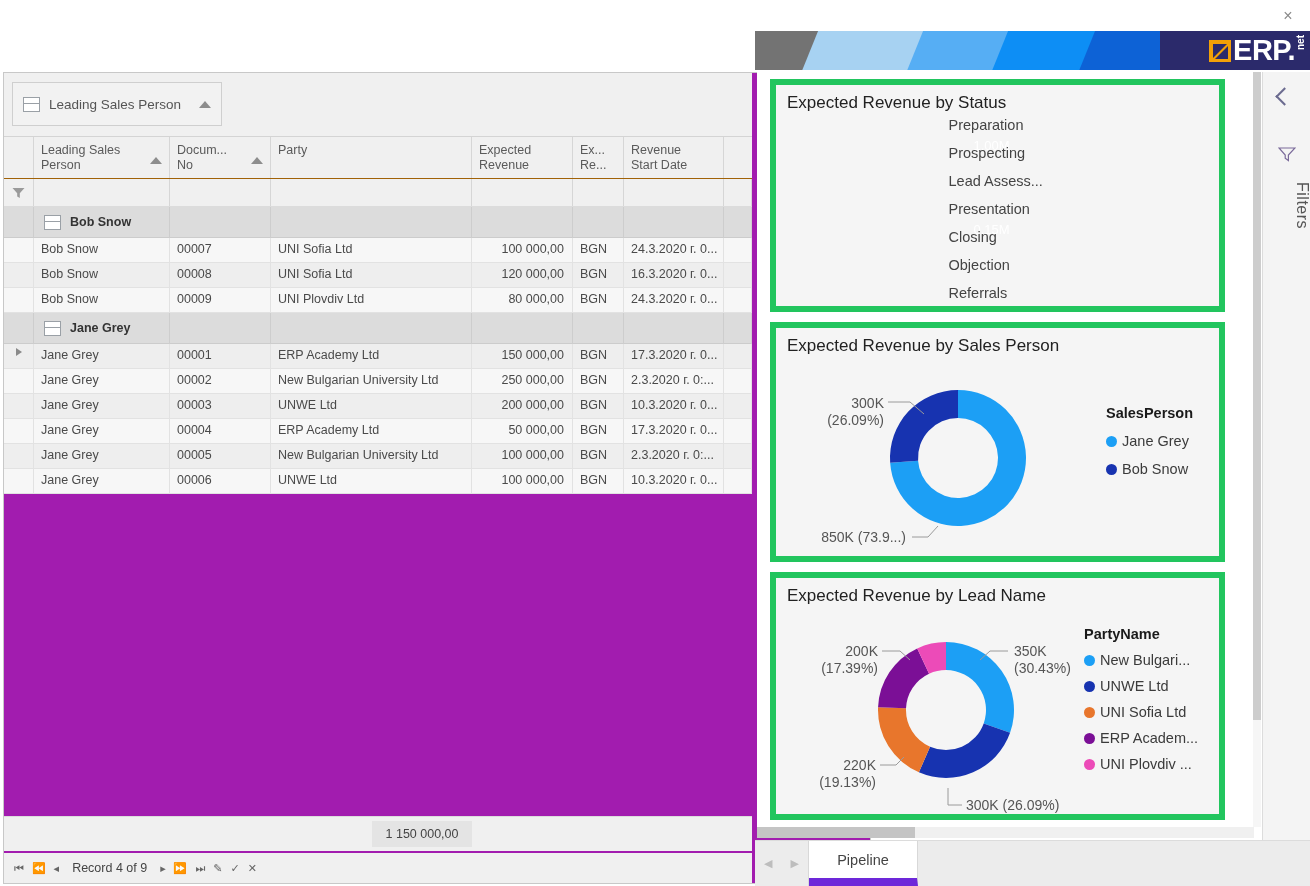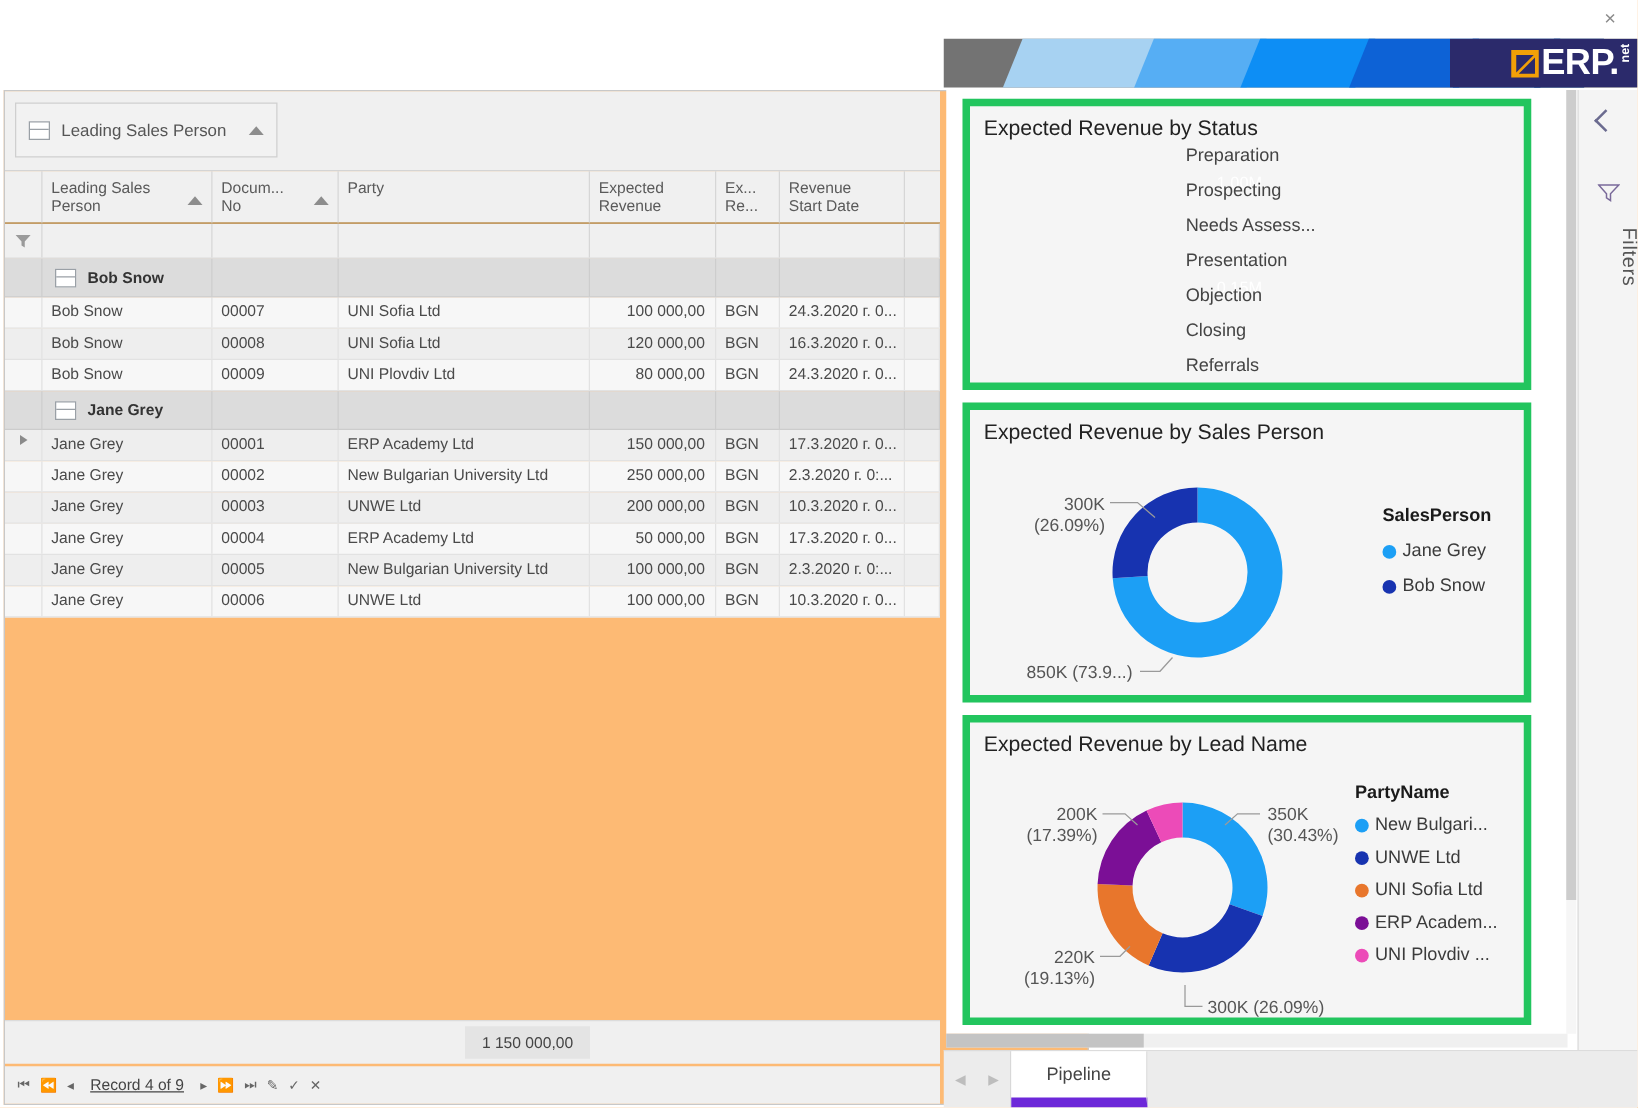--- a/index.html
+++ b/index.html
@@ -101,21 +101,21 @@
     margin-bottom: 6px;
     align-self: flex-start;
     margin-top: 4px;
   }
 
   
   .grid-panel {
     position: absolute;
     left: 3px; top: 72px;
     width: 868px; height: 812px;
-    background: #fdba74;
+    background: #a21caf;
     border: 1px solid #c8c8c8;
     box-sizing: border-box;
   }
   .groupbar {
     position: absolute;
     left: 0; top: 0;
     width: 748px; height: 64px;
     background: #f0f0f0;
     border-bottom: 1px solid #d4d4d4;
     box-sizing: border-box;
@@ -305,21 +305,21 @@
     font-size: 12.5px;
     color: #444;
   }
   .navbtn {
     color: #666;
     font-size: 11px;
     cursor: pointer;
     padding: 0 2px;
     user-select: none;
   }
-  .rec-label { margin: 0 7px; color: #444; text-decoration: underline; }
+  .rec-label { margin: 0 7px; color: #444; }
 
   
   .dash {
     position: absolute;
     left: 757px; top: 72px;
     width: 500px; height: 755px;
     background: #ffffff;
     overflow: hidden;
   }
   .card {
@@ -724,35 +724,35 @@
           <div class="statusname">Preparation</div>
           <div class="statusbar-wrap">
             <div class="statusbar" style="width:100%;background:#1c9ff5">1.00M</div>
           </div>
         </div>
         <div class="statusrow">
           <div class="statusname">Prospecting</div>
           <div class="statusbar-wrap"></div>
         </div>
         <div class="statusrow">
-          <div class="statusname">Needs Assess...</div>
+          <div class="statusname">Lead Assess...</div>
           <div class="statusbar-wrap"></div>
         </div>
         <div class="statusrow">
           <div class="statusname">Presentation</div>
           <div class="statusbar-wrap">
             <div class="statusbar" style="width:15%;background:#a21caf">0.15M</div>
           </div>
         </div>
         <div class="statusrow">
+          <div class="statusname">Closing</div>
+          <div class="statusbar-wrap"></div>
+        </div>
+        <div class="statusrow">
           <div class="statusname">Objection</div>
-          <div class="statusbar-wrap"></div>
-        </div>
-        <div class="statusrow">
-          <div class="statusname">Closing</div>
           <div class="statusbar-wrap"></div>
         </div>
         <div class="statusrow">
           <div class="statusname">Referrals</div>
           <div class="statusbar-wrap"></div>
         </div>
       </div>
   </div>
 
   <div class="card" id="card-sales">

